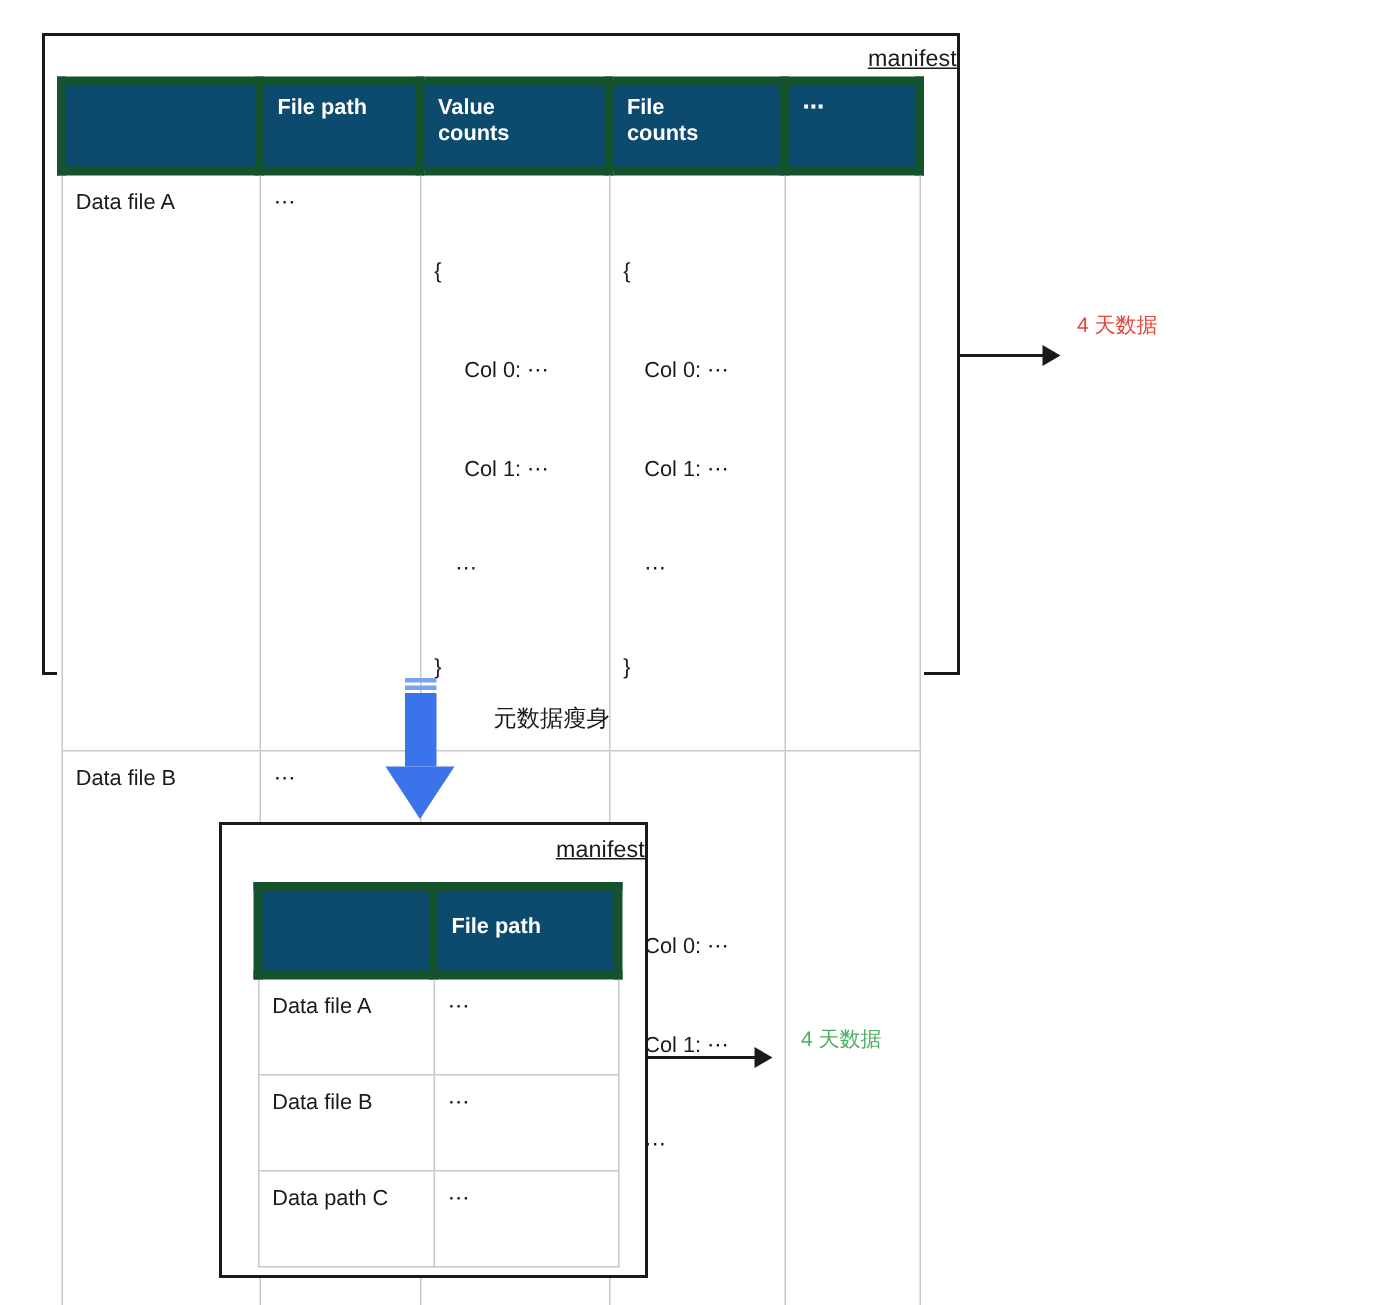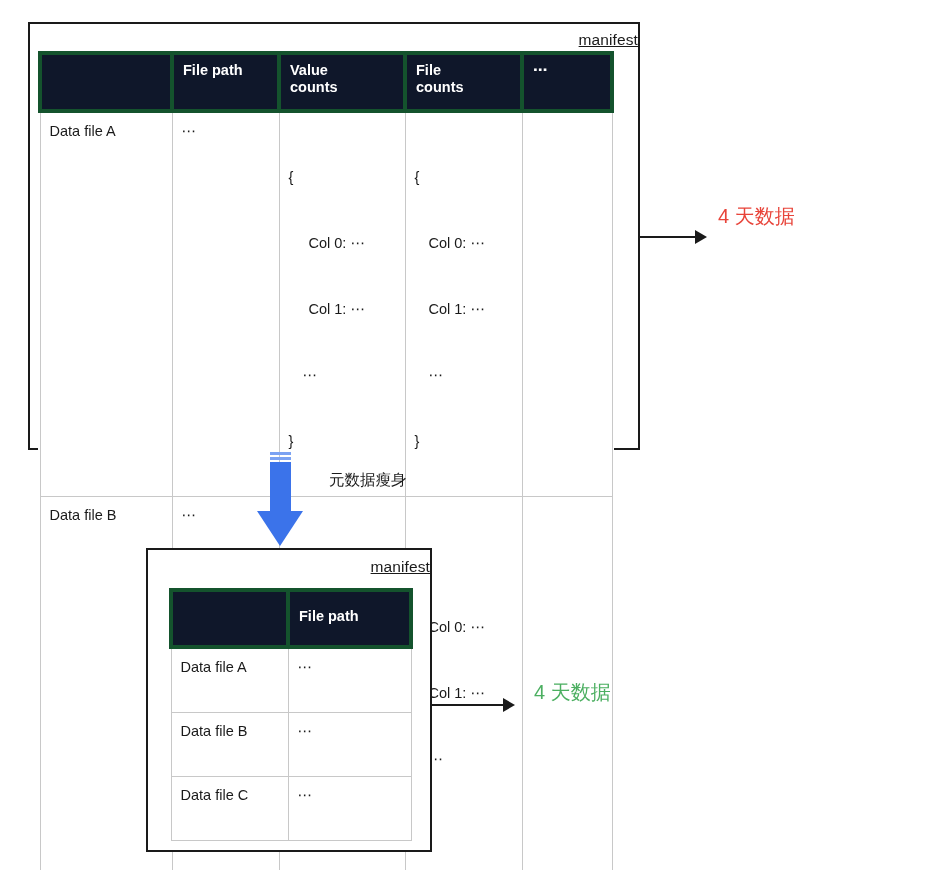--- a/index.html
+++ b/index.html
@@ -43,22 +43,22 @@
     table-layout: fixed;
     background: #ffffff;
   }
   table.grid td {
     border: 1px solid #c8c8c8;
     vertical-align: top;
     padding: 0;
     background: #ffffff;
   }
   table.grid td.hdr {
-    background: #0f172a;
-    border: 4px solid #14532d;
+    background: #0c4a6e;
+    border: 6px solid #14532d;
     color: #ffffff;
     font-weight: bold;
     font-size: 14.5px;
     line-height: 17px;
     padding: 7px 0 0 9px;
     white-space: pre-line;
   }
   table.grid td.hdr.blank {
     padding: 0;
   }
@@ -120,21 +120,21 @@
     border-top: 35px solid #3b73ea;
   }
   .big-arrow .cap {
     position: absolute;
     background: #7ba2f2;
   }
 
   
   .note {
     position: absolute;
-    font-size: 20px;
+    font-size: 14px;
     line-height: 31px;
     font-weight: 500;
     white-space: nowrap;
   }
   .note.red   { color: #e8443a; }
   .note.green { color: #4caf61; }
 
   .step-label {
     position: absolute;
     font-size: 15.5px;
@@ -254,21 +254,21 @@
     </tr>
     <tr>
       <td class="cell" style="height:54px;">Data file A</td>
       <td class="cell ell">⋯</td>
     </tr>
     <tr>
       <td class="cell" style="height:54px;">Data file B</td>
       <td class="cell ell">⋯</td>
     </tr>
     <tr>
-      <td class="cell" style="height:54px;">Data file C</td>
+      <td class="cell" style="height:54px;">Data path C</td>
       <td class="cell ell">⋯</td>
     </tr>
   </tbody>
 </table>
 
 <div class="h-arrow" style="left:432px; top:698px; width:84px;">
   <div class="shaft" style="width:72px;"></div>
   <div class="head" style="left:71px;"></div>
 </div>
 

